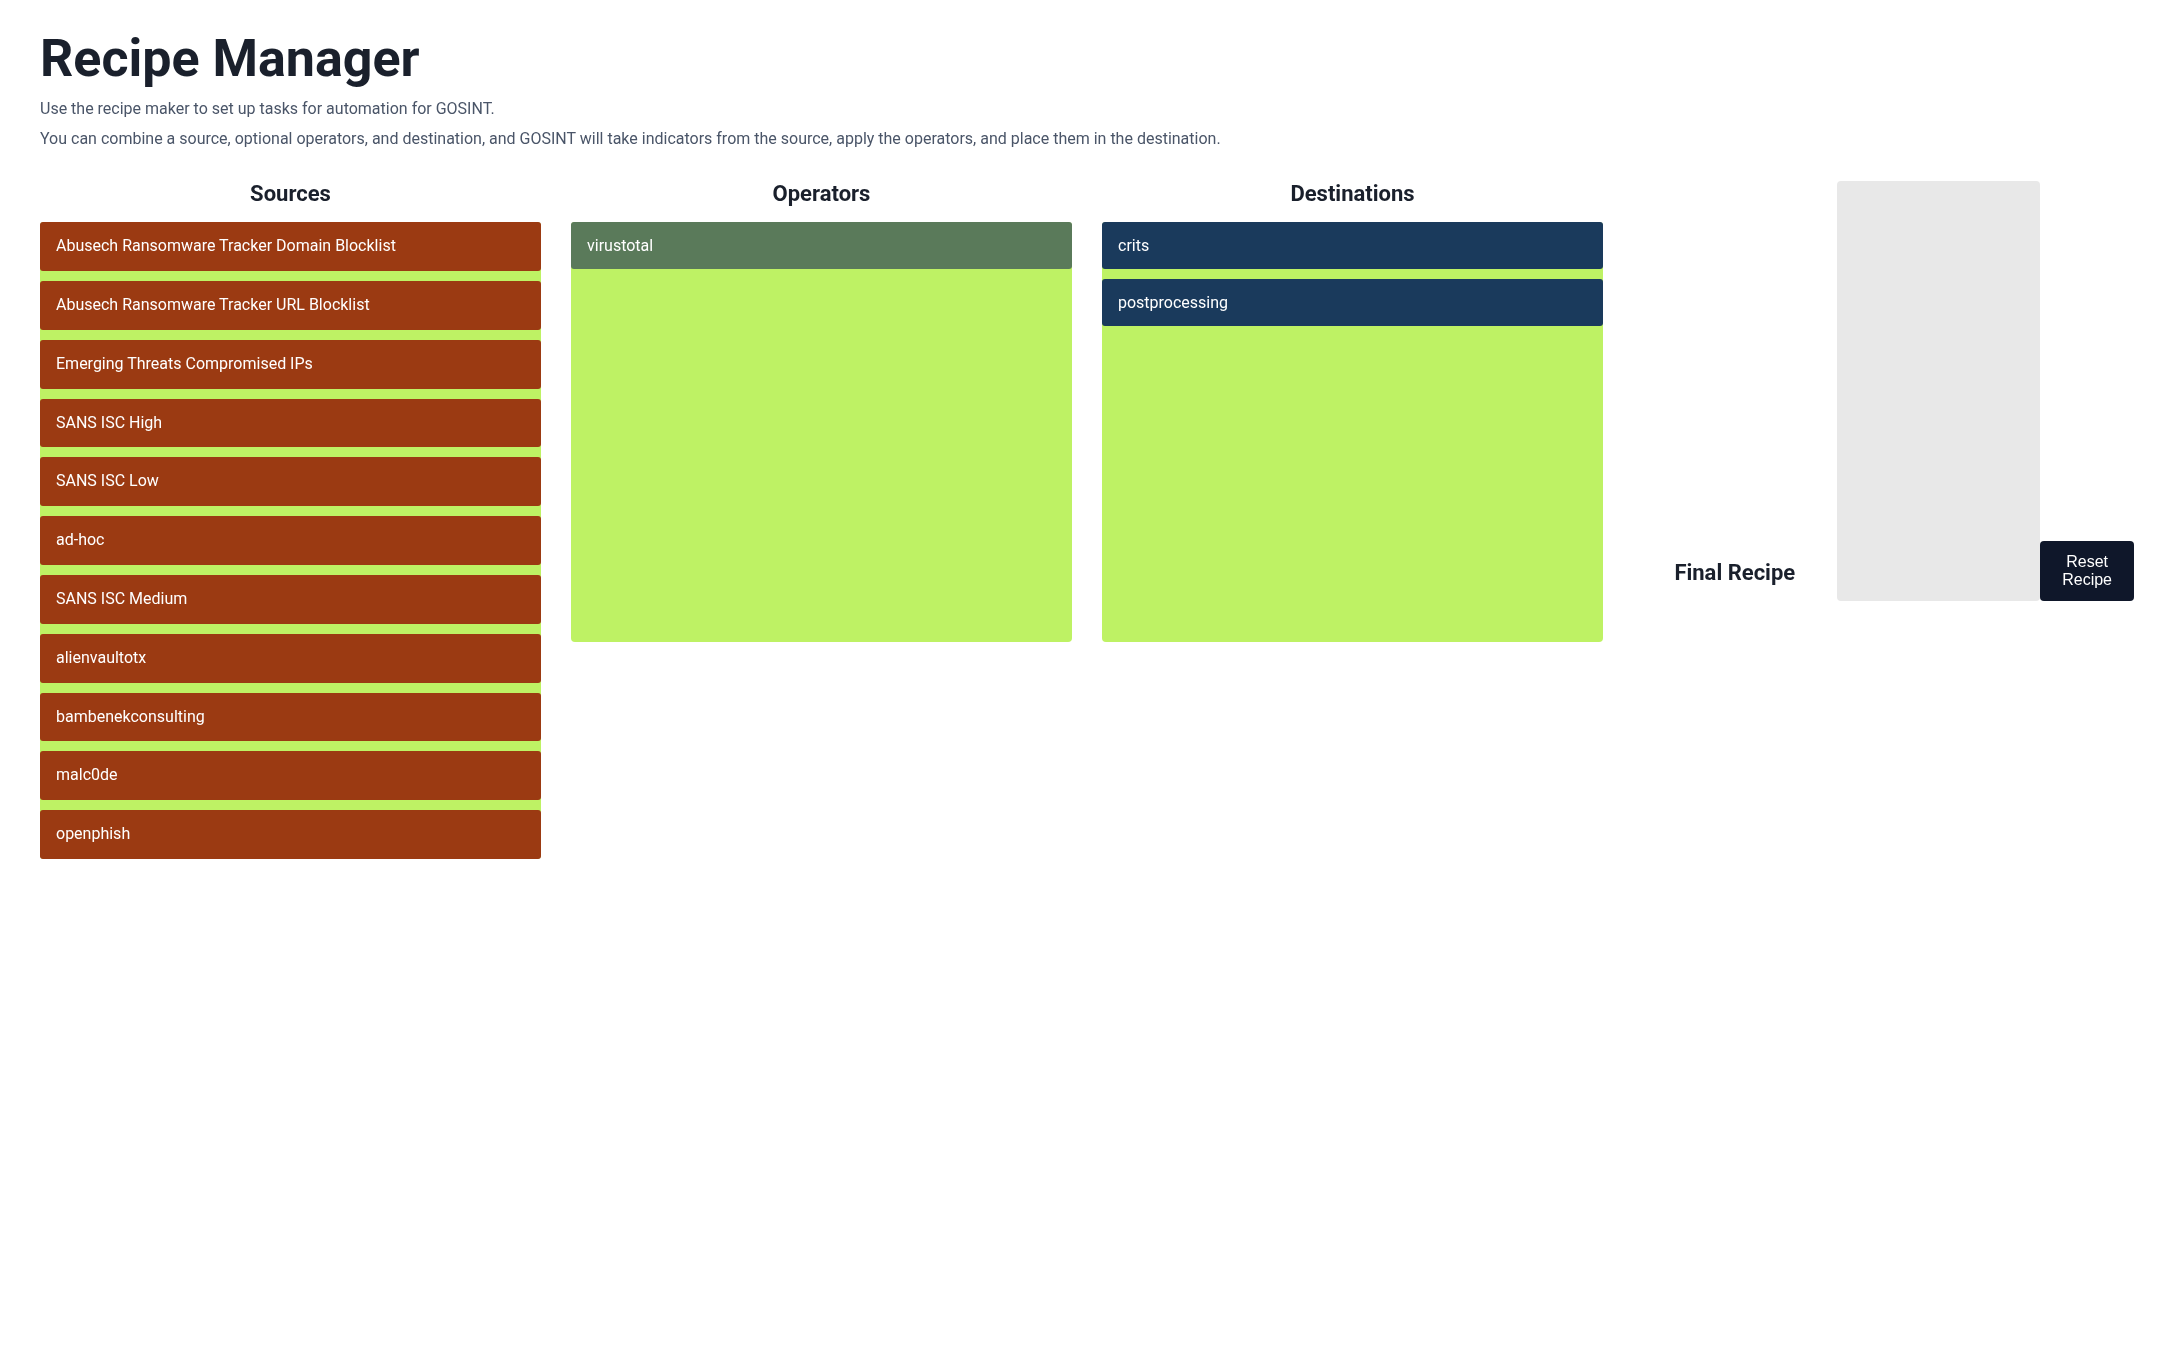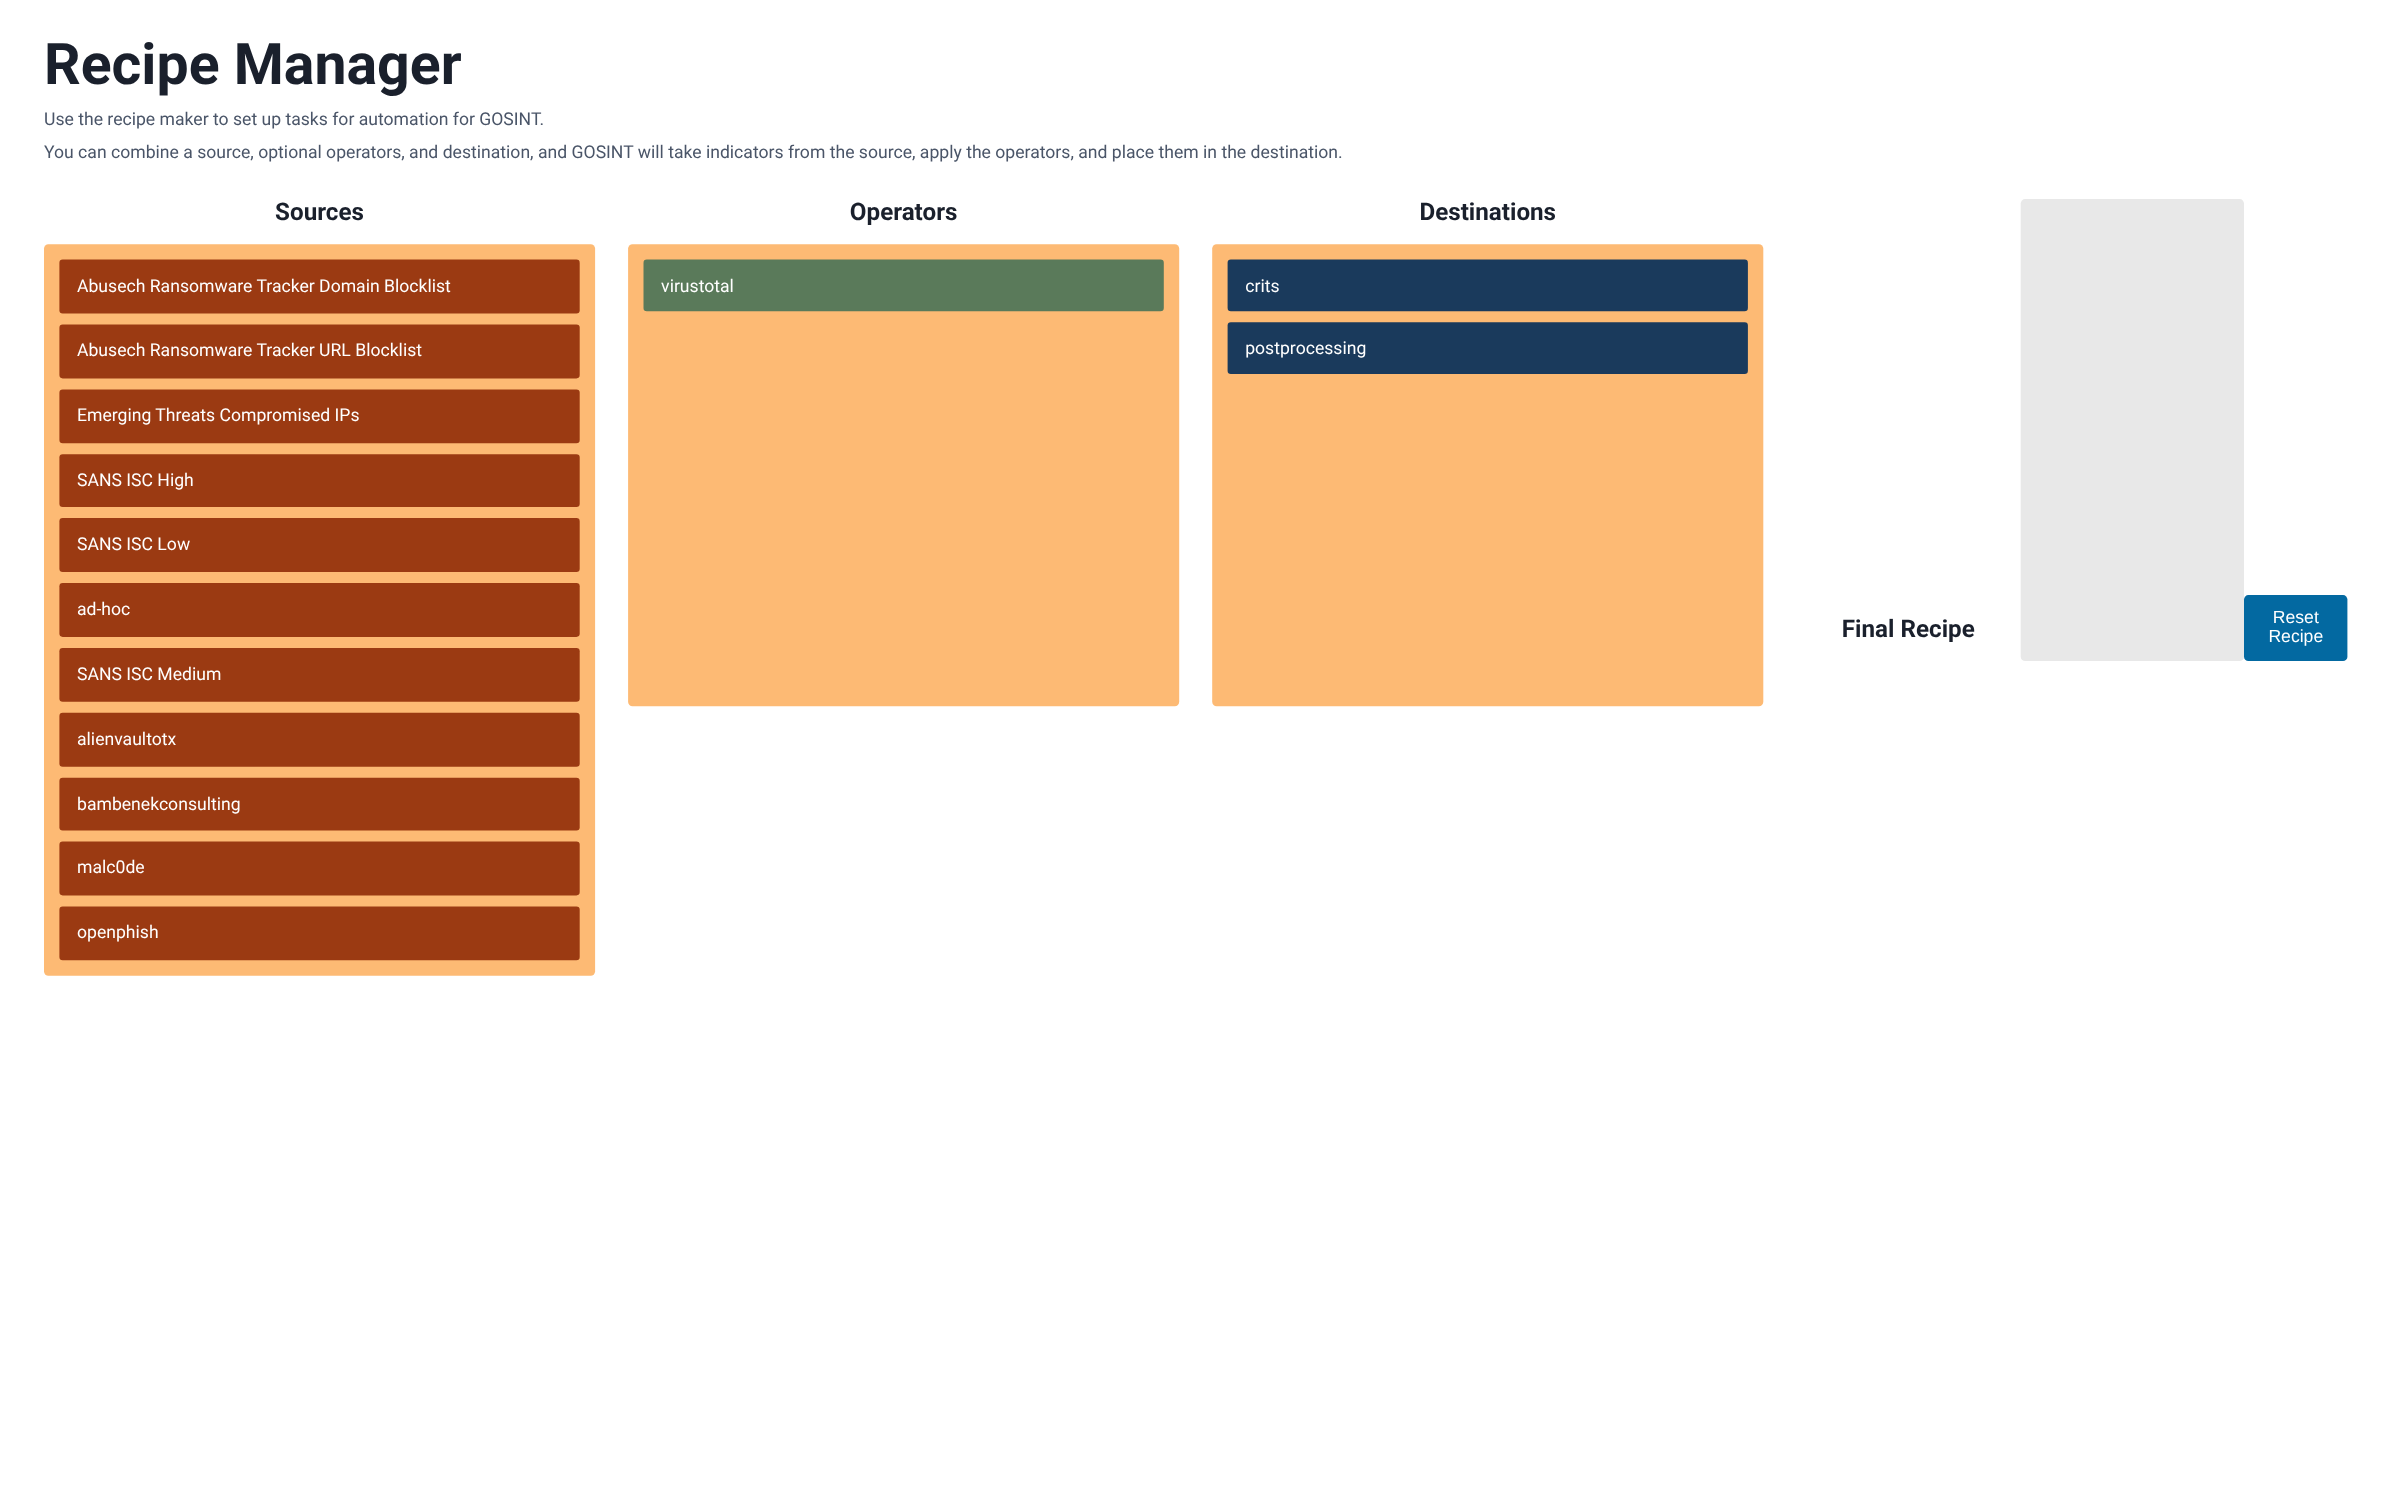--- a/index.html
+++ b/index.html
@@ -46,23 +46,22 @@
 
     .column-header {
       text-align: center;
       font-size: 22px;
       font-weight: 700;
       color: #1a202c;
       margin-bottom: 16px;
     }
 
     .column-panel {
-      background: #fdba74;
+      background: #bef264;
       border-radius: 4px;
-      padding: 14px;
       min-height: 420px;
     }
 
     .source-item {
       background: #9b3a12;
       color: #ffffff;
       padding: 14px 16px;
       border-radius: 3px;
       margin-bottom: 10px;
       font-size: 16px;
@@ -102,21 +101,21 @@
 
     .final-recipe-panel {
       background: #e8e8e8;
       border-radius: 4px;
       min-height: 420px;
       width: 100%;
     }
 
     .reset-button {
       margin-top: 14px;
-      background: #0369a1;
+      background: #0f172a;
       color: #ffffff;
       border: none;
       padding: 12px 22px;
       border-radius: 4px;
       font-size: 16px;
       cursor: pointer;
       font-weight: 500;
     }
   </style>
 </head>

